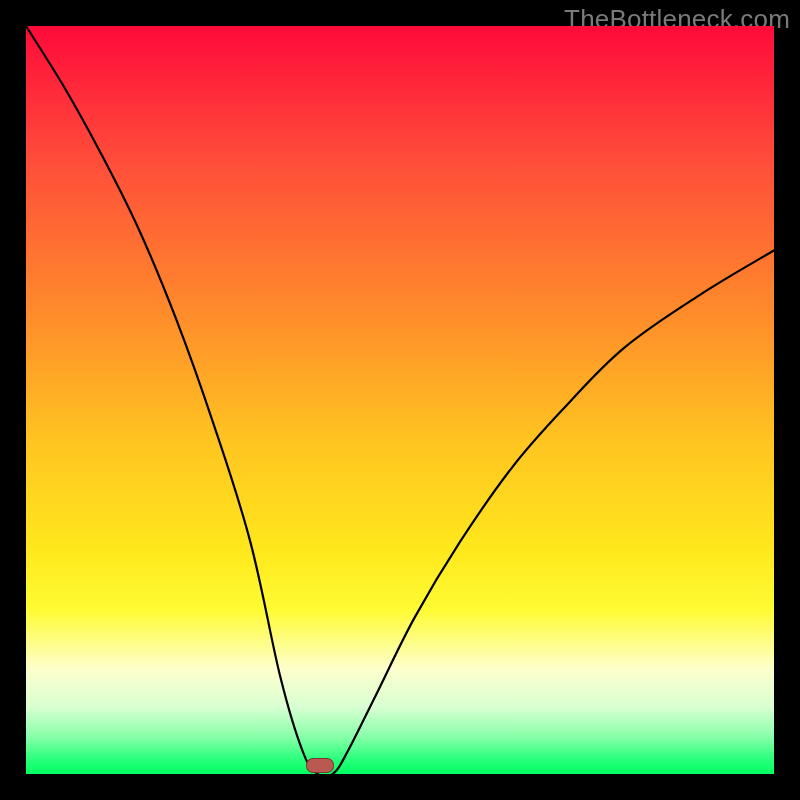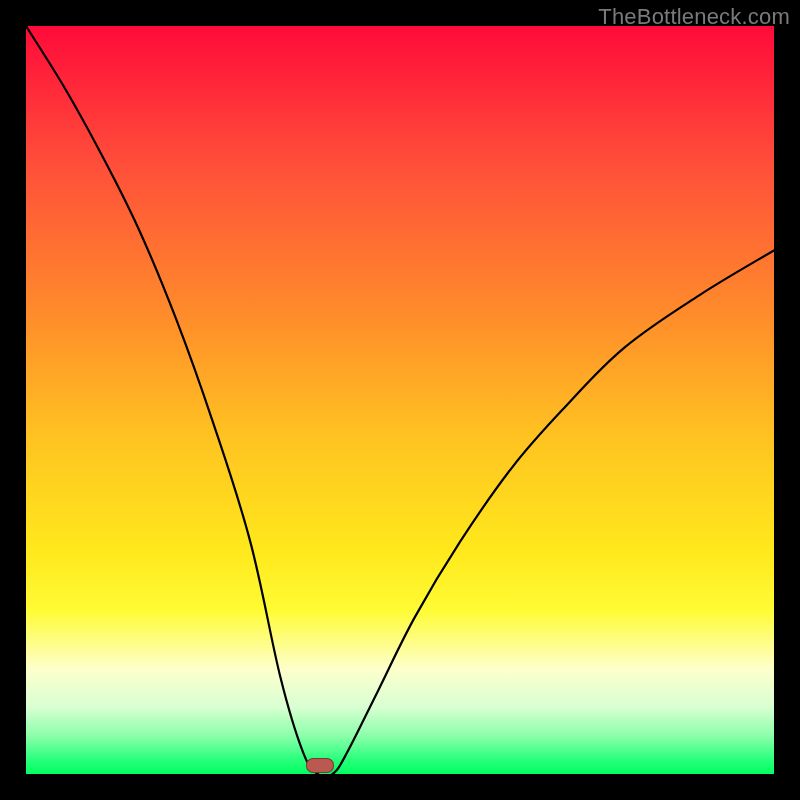--- a/index.html
+++ b/index.html
@@ -53,21 +53,21 @@
     height: 13px;
     background: #b9594f;
     border-radius: 7px;
     border: 1px solid rgba(0,0,0,0.35);
   }
   .watermark {
     position: absolute;
     top: 4px;
     right: 10px;
     color: #7a7a7a;
-    font-size: 22px;
+    font-size: 26px;
     font-weight: 500;
     letter-spacing: 0.2px;
   }
 </style>
 </head>
 <body>
 
 <div class="watermark">TheBottleneck.com</div>
 
 <div class="frame">

